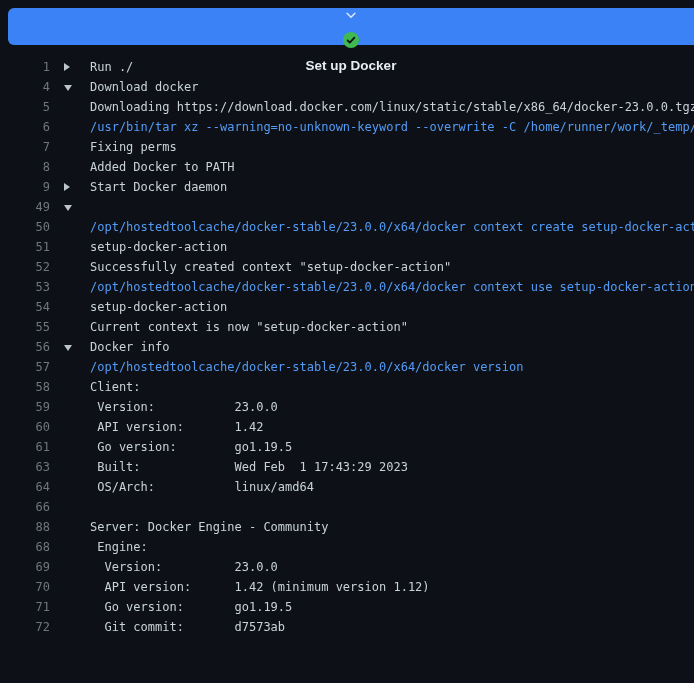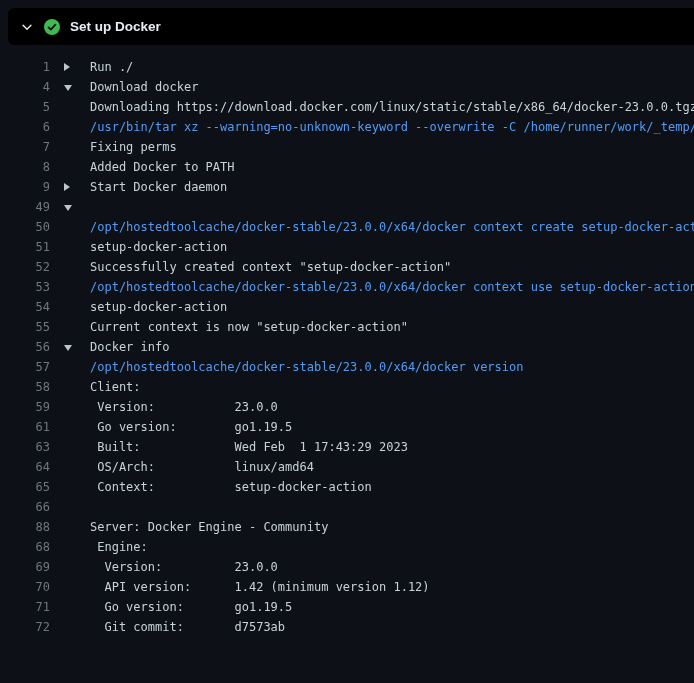--- a/index.html
+++ b/index.html
@@ -6,27 +6,28 @@
   html, body {
     width: 694px; height: 683px;
     background: #0d1117;
     overflow: hidden;
     font-family: "Liberation Sans", sans-serif;
   }
   .step-header {
     margin: 8px 0 0 8px;
     width: calc(100% - 8px);
     height: 37px;
-    background: #000000;
+    background: #3b82f6;
     border-radius: 6px 0 0 6px;
     display: flex;
     align-items: center;
     padding: 0 12px;
     gap: 10px;
     cursor: pointer;
+    flex-direction: column;
   }
   .step-header .title {
     color: #e6edf3;
     font-size: 13.5px;
     font-weight: 600;
   }
   .icon { display: inline-flex; align-items: center; justify-content: center; }
   .log {
     padding: 12px 0 0 16px;
     font-family: "DejaVu Sans Mono", "Liberation Mono", monospace;
@@ -163,41 +164,41 @@
   <div class="row">
     <span class="num">58</span>
     <span class="content"><span class="arrow"></span><span class="txt">Client:</span></span>
   </div>
 
   <div class="row">
     <span class="num">59</span>
     <span class="content"><span class="arrow"></span><span class="txt"> Version:           23.0.0</span></span>
   </div>
 
+  <div class="row">
+    <span class="num">60</span>
+    <span class="content"><span class="arrow"></span><span class="txt"> API version:       1.42</span></span>
+  </div>
 
   <div class="row">
     <span class="num">61</span>
     <span class="content"><span class="arrow"></span><span class="txt"> Go version:        go1.19.5</span></span>
   </div>
 
 
   <div class="row">
     <span class="num">63</span>
     <span class="content"><span class="arrow"></span><span class="txt"> Built:             Wed Feb  1 17:43:29 2023</span></span>
   </div>
 
   <div class="row">
     <span class="num">64</span>
     <span class="content"><span class="arrow"></span><span class="txt"> OS/Arch:           linux/amd64</span></span>
   </div>
 
-  <div class="row">
-    <span class="num">65</span>
-    <span class="content"><span class="arrow"></span><span class="txt"> Context:           setup-docker-action</span></span>
-  </div>
 
   <div class="row">
     <span class="num">66</span>
     <span class="content"><span class="arrow"></span><span class="txt"></span></span>
   </div>
 
   <div class="row">
     <span class="num">88</span>
     <span class="content"><span class="arrow"></span><span class="txt">Server: Docker Engine - Community</span></span>
   </div>

